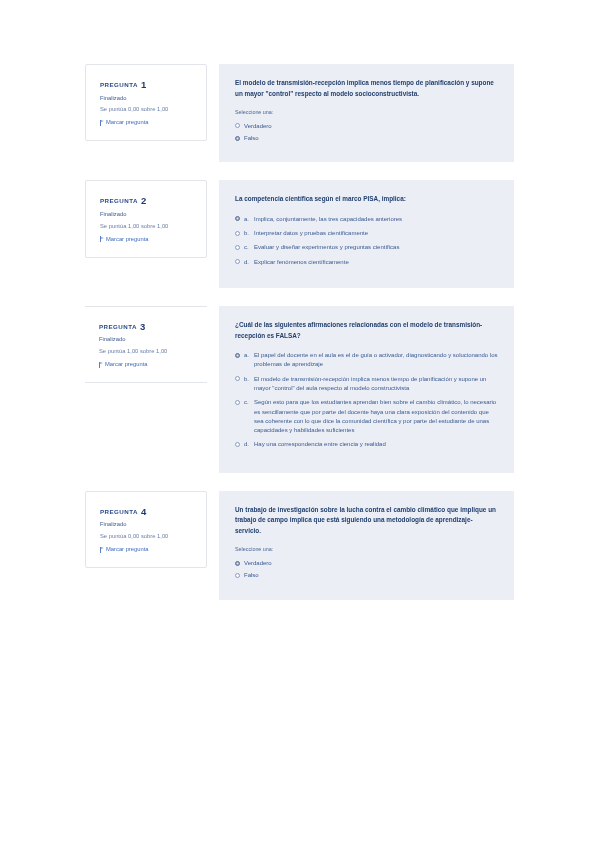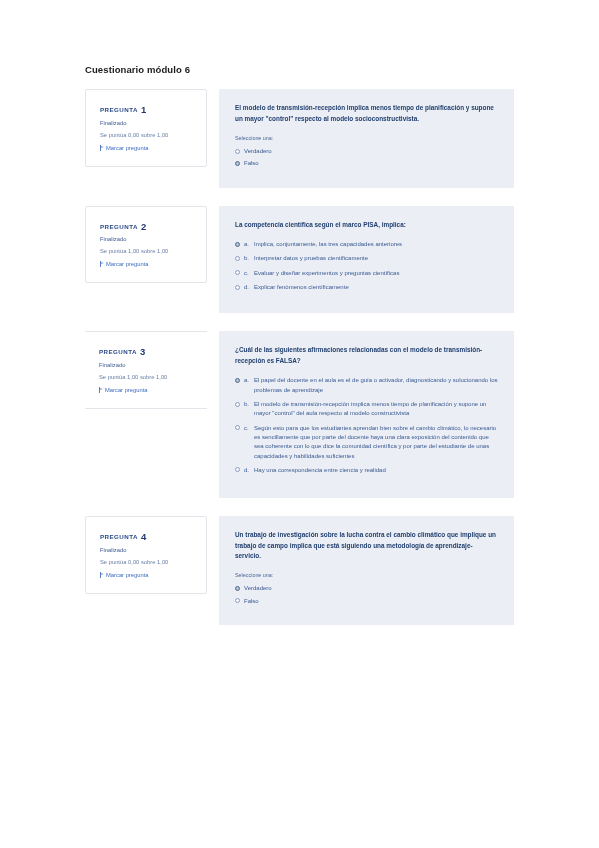--- a/index.html
+++ b/index.html
@@ -196,21 +196,20 @@
     flex: 1 1 auto;
   }
 
   .q3body { padding-bottom: 18px; }
 </style>
 </head>
 <body>
 
 <div class="page">
 
-  <div class="doc-title">Cuestionario módulo 6</div>
 
   <div id="questions-container">
       <div class="qrow boxed">
         <div class="qinfo">
           <div class="qinfo-head"><span>PREGUNTA</span><span class="qnum">1</span></div>
           <div class="qinfo-state">Finalizado</div>
           <div class="qinfo-marks">Se puntúa 0,00 sobre 1,00</div>
           <div class="qinfo-flag">
             <span class="flag-icon"></span>
             <span>Marcar pregunta</span>

